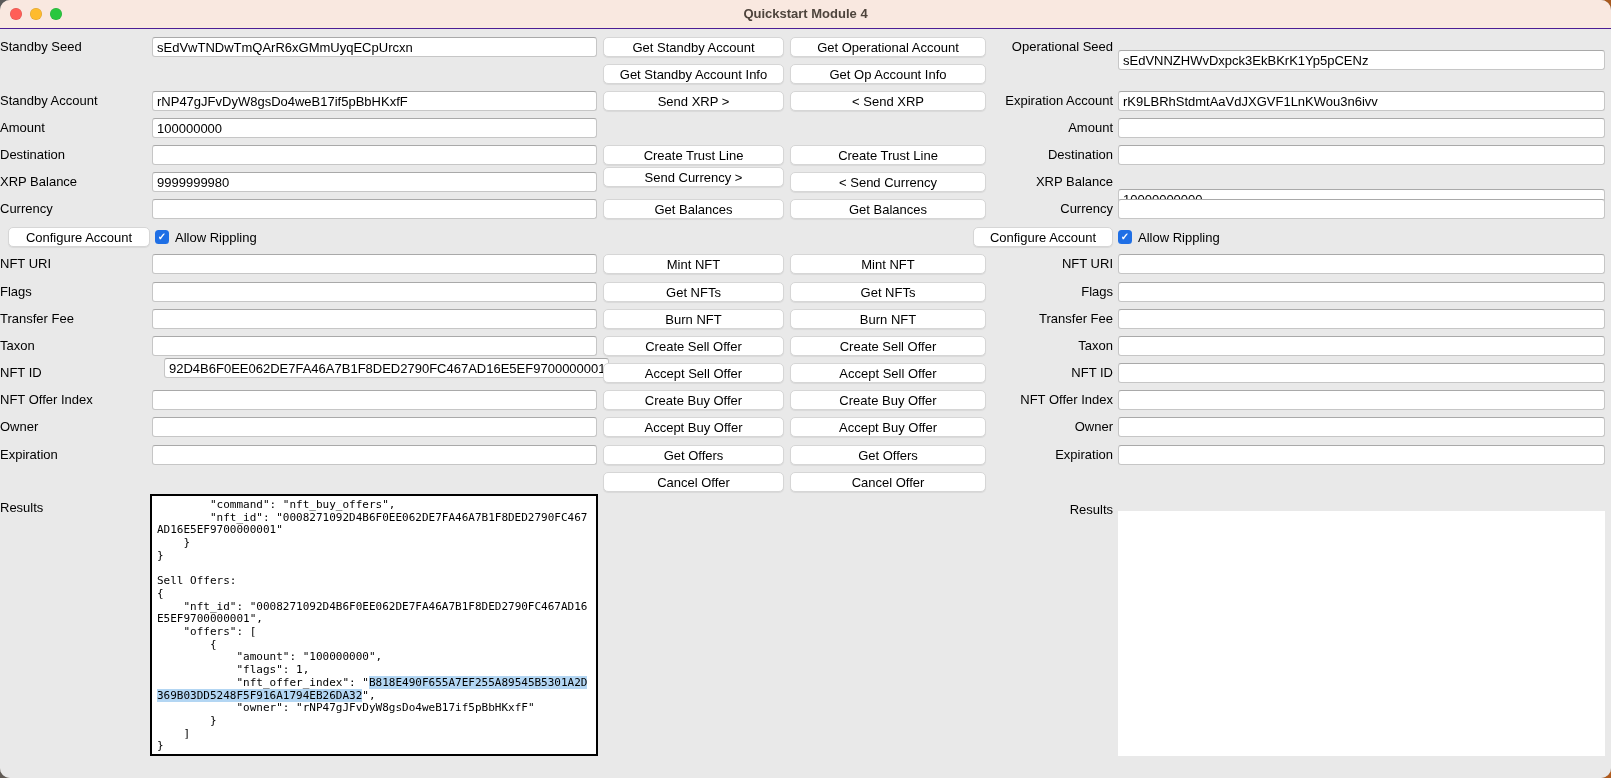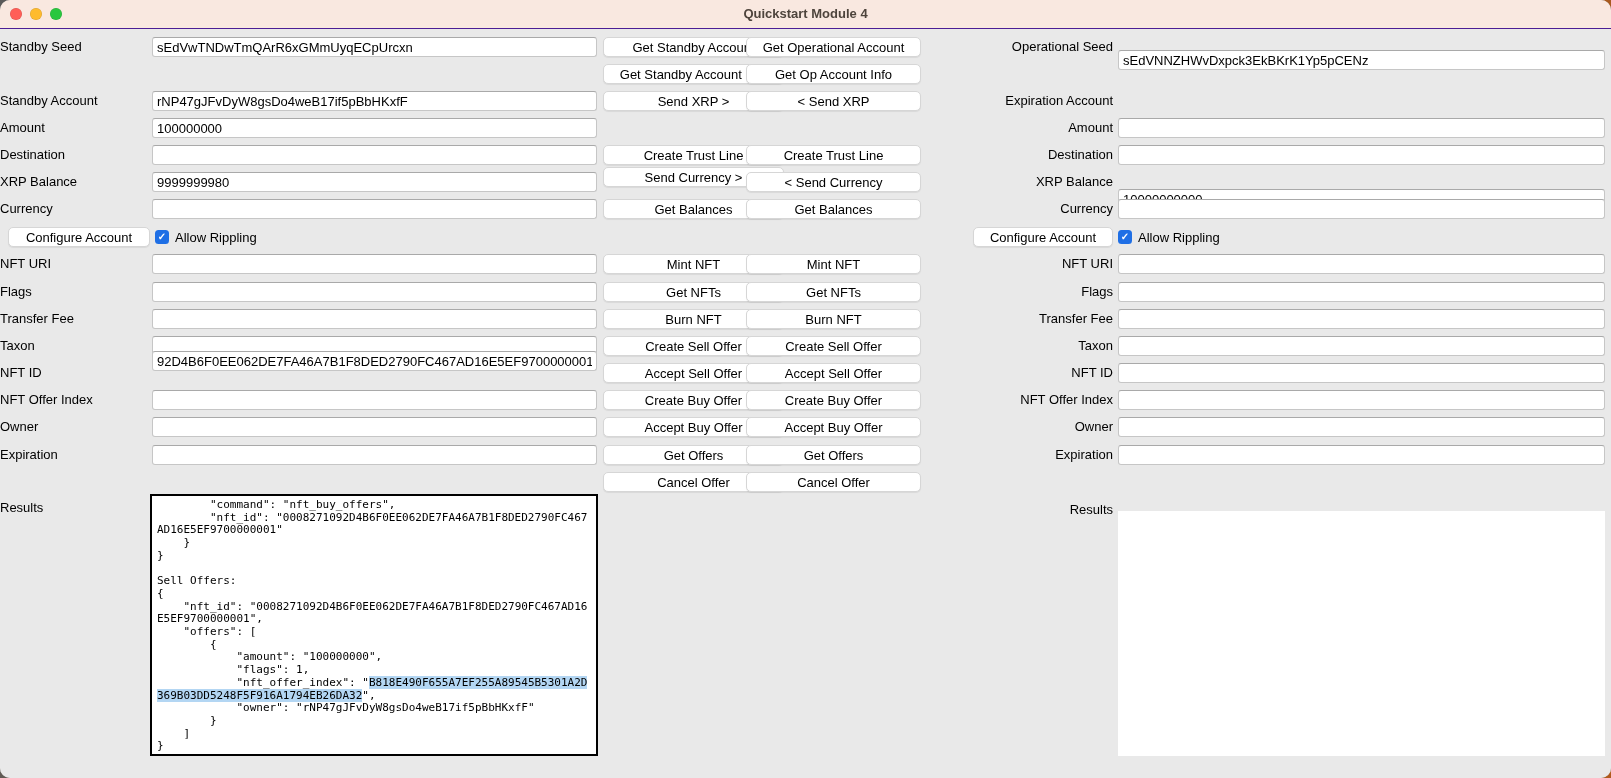--- a/index.html
+++ b/index.html
@@ -36,21 +36,21 @@
   }
   .fldL{left:152px;width:445px}
   .fldR{left:1118px;width:487px}
   .btn{
     position:absolute;height:20px;box-sizing:border-box;background:#fff;
     border:1px solid #d6d6d6;border-radius:5px;box-shadow:0 1px 1px rgba(0,0,0,.07);
     font-size:13px;font-family:"Liberation Sans",sans-serif;color:#000;
     text-align:center;line-height:17px;padding:0;cursor:default;
   }
   .btnA{left:603px;width:181px}
-  .btnB{left:746px;width:175px}
+  .btnB{left:790px;width:196px}
   .chk{position:absolute;display:flex;align-items:center;gap:6px;height:20px}
   .box{
     width:14px;height:14px;border-radius:3.5px;background:#1f6fe5;flex:0 0 auto;
     display:flex;align-items:center;justify-content:center;
     color:#fff;font-size:10px;font-weight:bold;line-height:14px;
   }
   .chklbl{font-size:13px;color:#000}
   .ta{position:absolute;background:#fff;overflow:hidden}
   .taL{left:150px;top:465px;width:448px;height:262px;border:2px solid #000;box-sizing:border-box}
   .taR{left:1118px;top:482px;width:487px;height:245px}
@@ -88,21 +88,21 @@
     <input class="fld fldL" style="top: 170px;" value="">
     <div class="lbl lblL" style="top:225px">NFT URI</div>
     <input class="fld fldL" style="top: 225px;" value="">
     <div class="lbl lblL" style="top:253px">Flags</div>
     <input class="fld fldL" style="top: 253px;" value="">
     <div class="lbl lblL" style="top:280px">Transfer Fee</div>
     <input class="fld fldL" style="top: 280px;" value="">
     <div class="lbl lblL" style="top:307px">Taxon</div>
     <input class="fld fldL" style="top: 307px;" value="">
     <div class="lbl lblL" style="top:334px">NFT ID</div>
-    <input class="fld fldL" style="top: 322px;" value="92D4B6F0EE062DE7FA46A7B1F8DED2790FC467AD16E5EF9700000001">
+    <input class="fld fldL" style="top: 329px; margin-left: 12px;" value="92D4B6F0EE062DE7FA46A7B1F8DED2790FC467AD16E5EF9700000001">
     <div class="lbl lblL" style="top:361px">NFT Offer Index</div>
     <input class="fld fldL" style="top: 361px;" value="">
     <div class="lbl lblL" style="top:388px">Owner</div>
     <input class="fld fldL" style="top: 388px;" value="">
     <div class="lbl lblL" style="top:416px">Expiration</div>
     <input class="fld fldL" style="top: 416px;" value="">
 
     <button class="btn" style="top:198px;left:8px;width:142px">Configure Account</button>
     <div class="chk" style="top:198px;left:155px">
       <div class="box">
@@ -139,20 +139,21 @@
     <button class="btn btnB" style="top:307px">Create Sell Offer</button>
     <button class="btn btnB" style="top:334px">Accept Sell Offer</button>
     <button class="btn btnB" style="top:361px">Create Buy Offer</button>
     <button class="btn btnB" style="top:388px">Accept Buy Offer</button>
     <button class="btn btnB" style="top:416px">Get Offers</button>
     <button class="btn btnB" style="top:443px">Cancel Offer</button>
 
     <div class="lbl lblR" style="top:8px">Operational Seed</div>
     <input class="fld fldR" style="top: 8px; margin-top: 13px;" value="sEdVNNZHWvDxpck3EkBKrK1Yp5pCENz">
     <div class="lbl lblR" style="top:62px">Expiration Account</div>
+    <input class="fld fldR" style="top: 62px;" value="rK9LBRhStdmtAaVdJXGVF1LnKWou3n6ivv">
     <div class="lbl lblR" style="top:89px">Amount</div>
     <input class="fld fldR" style="top: 89px;" value="">
     <div class="lbl lblR" style="top:116px">Destination</div>
     <input class="fld fldR" style="top: 116px;" value="">
     <div class="lbl lblR" style="top:143px">XRP Balance</div>
     <input class="fld fldR" style="top: 160px;" value="10000000000">
     <div class="lbl lblR" style="top:170px">Currency</div>
     <input class="fld fldR" style="top: 170px;" value="">
     <div class="lbl lblR" style="top:225px">NFT URI</div>
     <input class="fld fldR" style="top: 225px;" value="">

